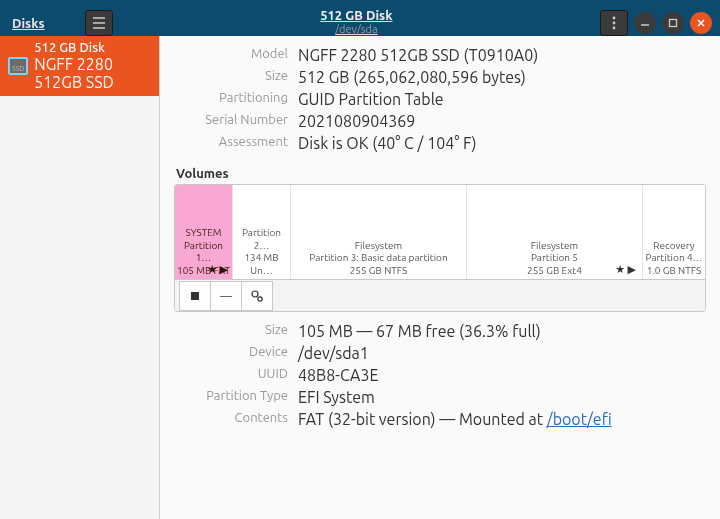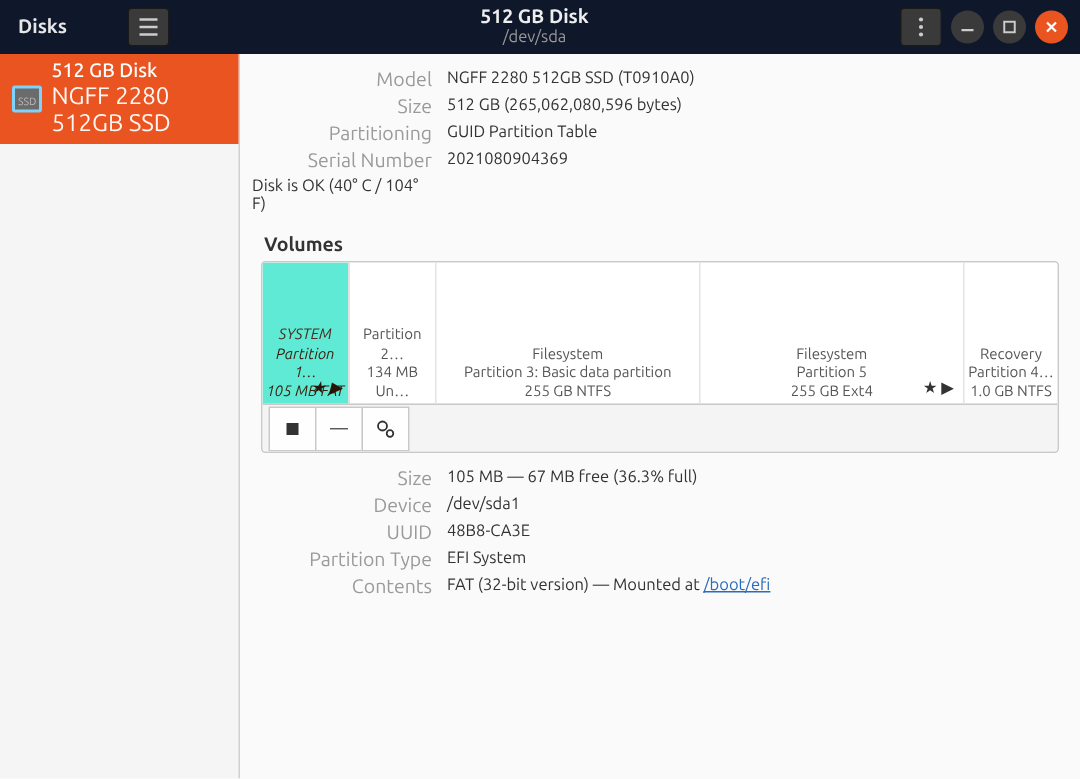--- a/index.html
+++ b/index.html
@@ -1,18 +1,18 @@
 <!DOCTYPE html>
 <html><head>
 <meta charset="utf-8">
 <style>
 * { box-sizing: border-box; margin: 0; padding: 0; font-family: Ubuntu, "Segoe UI", sans-serif; }
 body { width: 720px; height: 519px; background: #fafafa; overflow: hidden; font-size: 13px; color: #333; }
 
-.titlebar { height: 36px; background: #0f172a; display: flex; align-items: center; color: #ddd; }
+.titlebar { height: 36px; background: #0c4a6e; display: flex; align-items: flex-end; color: #ddd; text-decoration: underline; }
 .tb-left { display: flex; align-items: center; padding-left: 8px; gap: 8px; }
 .tb-app { font-weight: 600; color: #e6e6e6; font-size: 13px; padding: 0 32px 0 4px; }
 .btn-square { width: 28px; height: 26px; background: #3a3a3a; border: 1px solid #1a1a1a; border-radius: 3px; display: flex; align-items: center; justify-content: center; cursor: pointer; }
 .tb-center { flex: 1; text-align: center; line-height: 1.15; }
 .tb-title { font-weight: 600; font-size: 13px; color: #eee; }
 .tb-sub { font-size: 11px; color: #9a9a9a; }
 .tb-right { display: flex; align-items: center; gap: 6px; padding-right: 8px; }
 .win-btn { width: 22px; height: 22px; border-radius: 50%; display: flex; align-items: center; justify-content: center; cursor: pointer; background: #3a3a3a; color: #ccc; font-size: 11px; }
 .win-close { background: #e95420; color: #fff; }
 
@@ -20,28 +20,28 @@
 .sidebar { width: 160px; background: #f5f5f5; border-right: 1px solid #d0d0d0; }
 .disk-item { background: #e95420; color: #fff; padding: 4px 8px; display: flex; gap: 6px; align-items: center; cursor: pointer; }
 .ssd-icon { width: 22px; height: 18px; background: #6b6b6b; border-radius: 2px; border: 2px solid #7dd3fc; font-size: 7px; color: #bbb; display: flex; align-items: flex-end; padding: 1px 2px; }
 .disk-label { line-height: 1.15; }
 .disk-t1 { font-size: 13px; font-weight: 500; }
 .disk-t2 { font-size: 16px; opacity: .95; }
 
 .main { flex: 1; padding: 10px 14px 10px 14px; overflow: auto; }
 .info-grid { display: grid; grid-template-columns: 120px 1fr; row-gap: 4px; column-gap: 10px; margin-left: -6px; }
 .info-label { text-align: right; color: #9a9a9a; font-size: 13px; }
-.info-value { color: #333; font-size: 11px; }
+.info-value { color: #333; font-size: 16px; }
 
 .section-title { font-weight: 700; color: #333; margin: 14px 0 4px 2px; font-size: 13px; }
 
 .vol-box { border: 1px solid #c9c9c9; border-radius: 3px; overflow: hidden; }
 .vol-row { height: 94px; display: flex; background: #fff; }
 .part { border-right: 1px solid #e3e3e3; display: flex; flex-direction: column; justify-content: flex-end; align-items: center; text-align: center; font-size: 10px; color: #555; line-height: 1.25; padding: 4px 2px 2px; position: relative; cursor: pointer; }
-.part.sel { background: #5eead4; color: #4a2a1a; font-style: italic; }
+.part.sel { background: #f9a8d4; color: #4a2a1a; }
 .part.sel .pline { color: #3a1c0c; }
 .pline { font-size: 10px; color: #555; }
 .part .ptitle { font-size: 10px; }
 .part .star { position: absolute; bottom: 2px; font-size: 11px; color: #333; }
 .part.sel .star { color: #2a1408; }
 .vol-actions { height: 32px; border-top: 1px solid #c9c9c9; display: flex; align-items: center; background: #f4f4f4; }
 .vol-btn { width: 32px; height: 30px; border: 1px solid #c9c9c9; background: #fefefe; margin-left: -1px; display: flex; align-items: center; justify-content: center; cursor: pointer; font-size: 12px; }
 .vol-btn:first-child { margin-left: 4px; }
 
 .pinfo { display: grid; grid-template-columns: 120px 1fr; row-gap: 4px; column-gap: 10px; margin-top: 10px; margin-left: -6px; }
@@ -106,20 +106,21 @@
   <div class="main">
     <div class="info-grid">
       <div class="info-label">Model</div>
       <div class="info-value">NGFF 2280 512GB SSD (T0910A0)</div>
       <div class="info-label">Size</div>
       <div class="info-value">512 GB (265,062,080,596 bytes)</div>
       <div class="info-label">Partitioning</div>
       <div class="info-value">GUID Partition Table</div>
       <div class="info-label">Serial Number</div>
       <div class="info-value">2021080904369</div>
+      <div class="info-label">Assessment</div>
       <div class="info-value">Disk is OK (40° C / 104° F)</div>
     </div>
 
     <div class="section-title">Volumes</div>
 
     <div class="vol-box">
       <div class="vol-row">
         <div class="part sel" style="width:58px">
           <span class="ptitle">SYSTEM</span>
           <span class="pline">Partition 1…</span>

